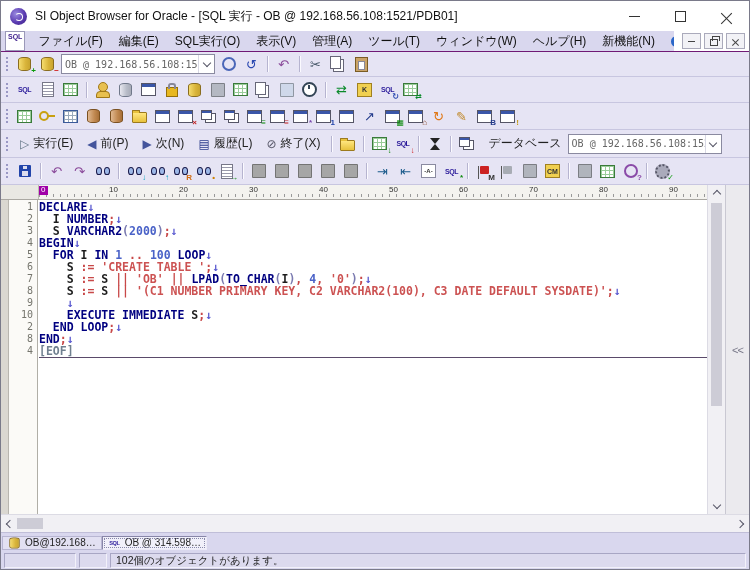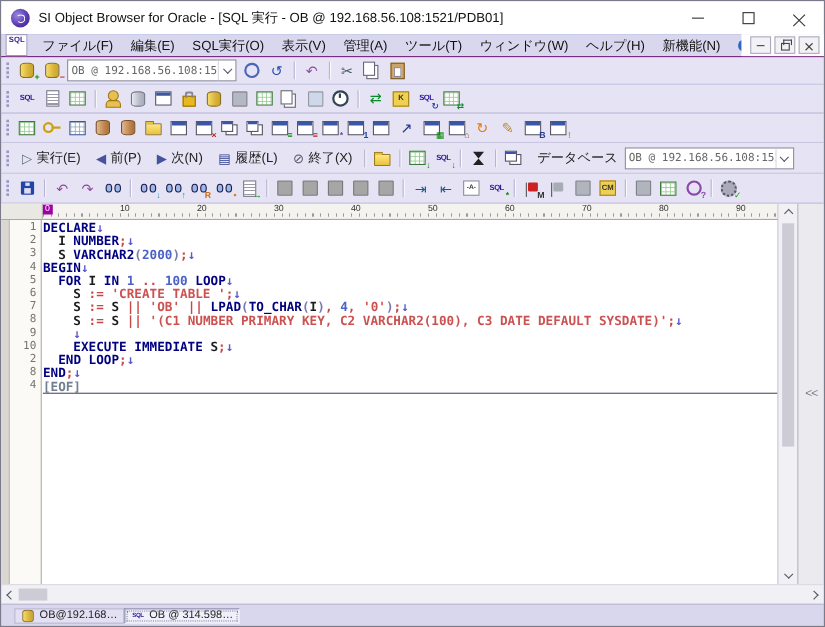--- a/index.html
+++ b/index.html
@@ -126,21 +126,21 @@
   .ch-rt{width:5px;height:5px;border-right:1.5px solid #556;border-top:1.5px solid #556;transform:rotate(45deg);margin-right:2px}
   .vtrack{flex:1;position:relative}
   .vthumb{position:absolute;left:3px;right:3px;top:2px;height:203px;background:#cdccd6}
   .rightstrip{width:23px;flex:none;background:#ebeaee;border-left:1px solid #c9c8d2;display:flex;align-items:center;justify-content:center;color:#778;font-size:11px;letter-spacing:-1px}
   .hscroll{height:17px;flex:none;background:#f1f0f4;border-top:1px solid #dcdbe4;display:flex;align-items:center}
   .harrow{width:16px;height:17px;display:flex;align-items:center;justify-content:center;flex:none}
   .htrack{flex:1;position:relative;align-self:stretch}
   .hthumb{position:absolute;left:0;top:3px;height:11px;width:26px;background:#cdccd6}
 
   
-  .taskbar{height:17px;flex:none;background:#d9d7ee;border-top:1px solid #c0bed8;display:flex;align-items:center;padding:1px 12px;gap:4px}
+  .taskbar{height:17px;flex:none;background:#d9d7ee;border-top:1px solid #c0bed8;display:flex;align-items:center;padding:1px 1px;gap:4px}
   .task{height:14px;display:flex;align-items:center;gap:4px;font-size:10px;color:#222;padding:0 5px;border:1px solid #b8b6d2;background:#e2e0f2;min-width:96px;box-sizing:border-box;white-space:nowrap;overflow:hidden}
   .task .glyph{font-style:normal;transform:scale(.8)}
   .task.active{background:#f1f0fa;border-color:#8886a8 #eceaf8 #eceaf8 #8886a8;outline:1px dotted #8888aa;outline-offset:-3px}
   .statusbar{height:17px;flex:none;background:#d9d7ee;display:flex;gap:3px;padding:1px 3px;font-size:10.5px;color:#222;box-sizing:border-box}
   .spanel{border:1px solid;border-color:#a8a6c4 #f2f1fa #f2f1fa #a8a6c4;background:#dcdaee;box-sizing:border-box}
   .sp1{width:72px}.sp2{width:28px}.sp3{flex:1;display:flex;align-items:center;padding:0 5px}
 </style>
 </head>
 <body>
 
@@ -827,14 +827,21 @@
           <span>OB@192.168…</span>
         </span>
 
         <span class="task k-txt active">
           <i class="glyph" style="color: rgb(42, 26, 154);">SQL</i>
           <span>OB @ 314.598…</span>
         </span>
       </span>
   </div>
 
+  <div class="statusbar">
+    <span class="spanel sp1"></span>
+    <span class="spanel sp2"></span>
+    <span class="spanel sp3">
+      <span>102個のオブジェクトがあります。</span>
+    </span>
+  </div>
 
 </div>
 
 </body></html>

